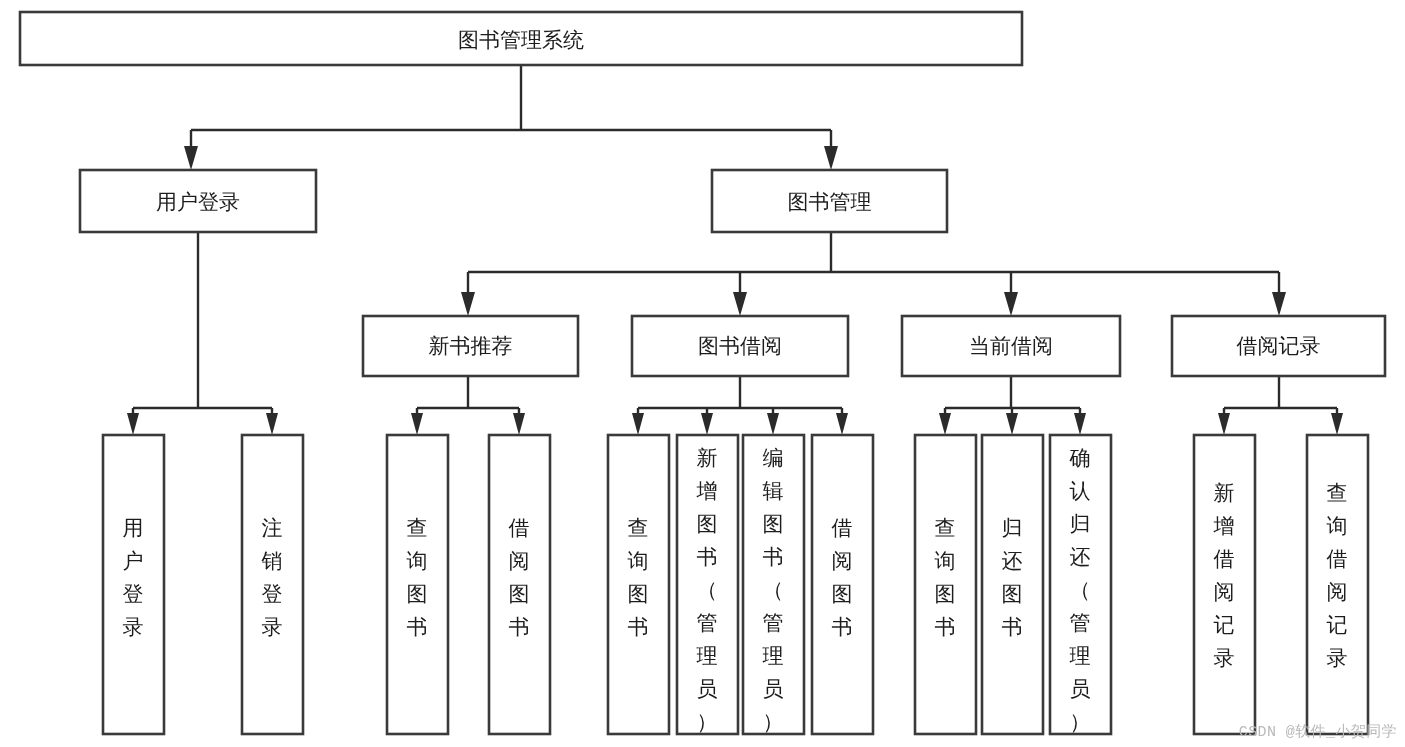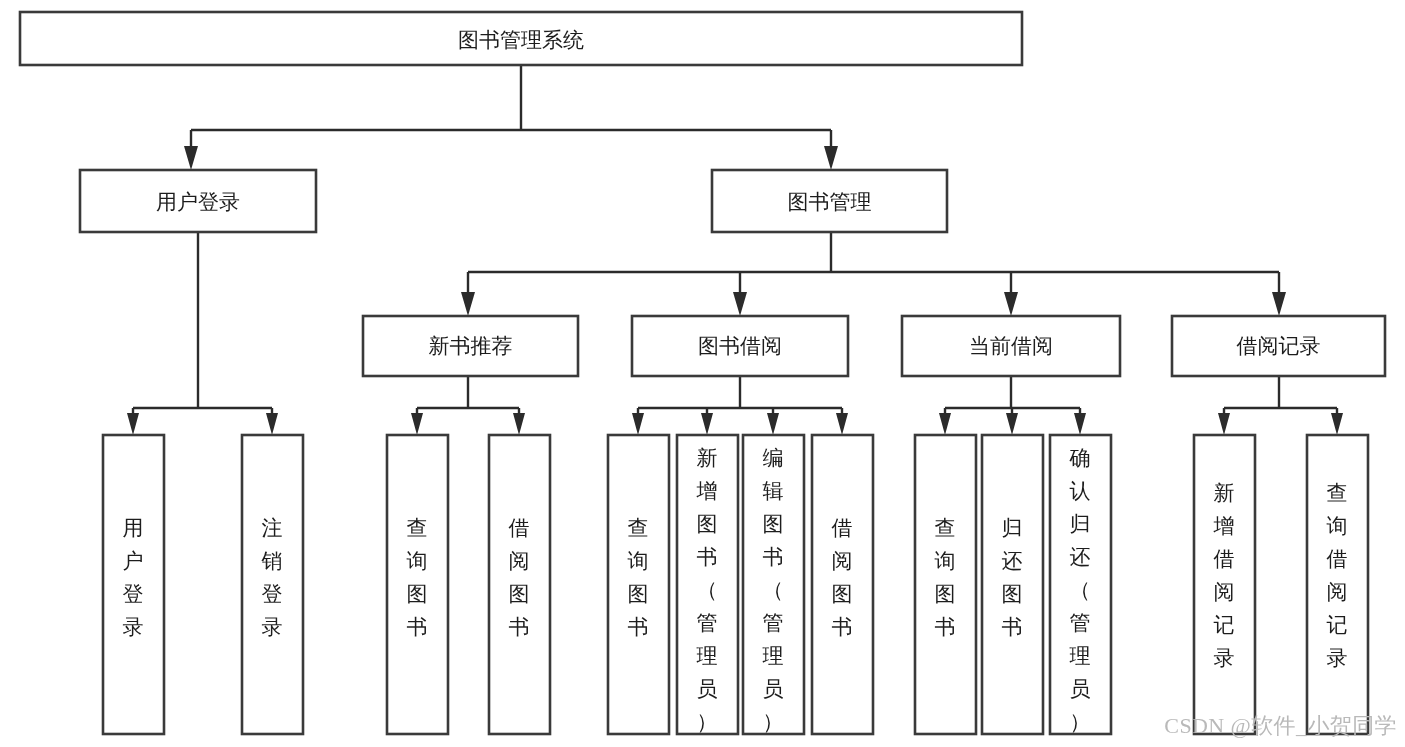--- a/index.html
+++ b/index.html
@@ -56,22 +56,22 @@
   .leaf-label {
     font-family: "DejaVu Sans", "Liberation Sans", sans-serif;
     font-size: 21px;
     fill: #1d1d1d;
     text-anchor: middle;
   }
   .watermark {
     position: absolute;
     right: 8px;
     bottom: 6px;
-    font-family: Liberation Serif, serif;
-    font-size: 22px;
+    font-family: Liberation Mono, monospace;
+    font-size: 15px;
     color: #b9b9b9;
     white-space: nowrap;
     letter-spacing: 0.4px;
   }
 </style>
 </head>
 <body>
 
 <div id="diagram-root">
 

